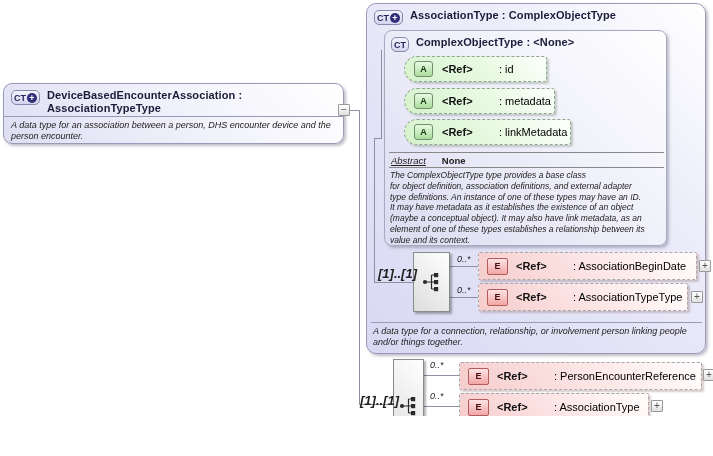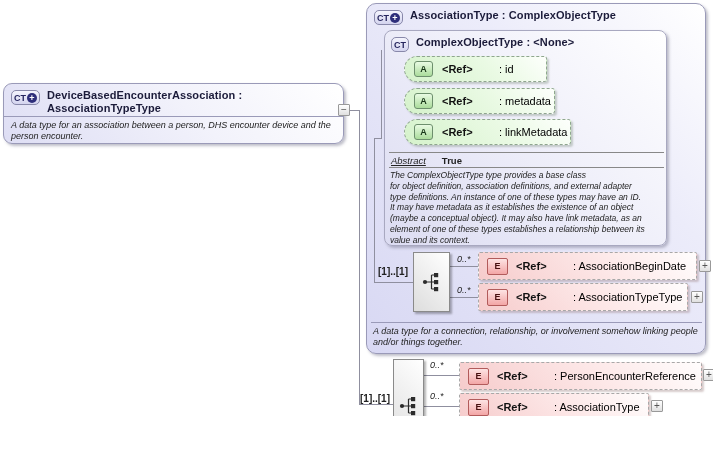--- a/index.html
+++ b/index.html
@@ -44,21 +44,21 @@
 
   .glyph{position:absolute;border:1px solid #8a8a8a;box-sizing:border-box;
          background:linear-gradient(225deg,#ffffff,#dddddd);
          box-shadow:2px 2px 2px rgba(0,0,0,.3);z-index:4;
          display:flex;align-items:center;justify-content:center;}
 
   .toggle{position:absolute;width:12px;height:12px;box-sizing:border-box;border:1px solid #999;
           background:linear-gradient(180deg,#ffffff,#e0e0e0);color:#555;border-radius:1px;
           font-size:10px;line-height:10px;text-align:center;z-index:5;}
 
-  .card{position:absolute;font-weight:bold;font-size:10px;color:#222;z-index:4;white-space:nowrap;}
+  .card{position:absolute;font-weight:bold;font-style:italic;font-size:13px;color:#222;z-index:4;white-space:nowrap;}
   .occ{position:absolute;font-style:italic;font-size:9px;color:#222;z-index:4;white-space:nowrap;}
 
   .facetrow{position:absolute;left:4px;top:121px;width:275px;display:flex;gap:16px;
             border-top:1px solid #888;border-bottom:1px solid #888;padding:2px 2px 1px 2px;box-sizing:border-box;}
   .facetlabel{font-style:italic;font-size:9.5px;color:#222;text-decoration:underline;}
   .facetvalue{font-weight:bold;font-size:9.5px;color:#222;}
   .docs{position:absolute;left:5px;top:139px;width:280px;font-style:italic;font-size:8.5px;
         line-height:10.8px;color:#222;white-space:pre-line;}
   .afoot-line{position:absolute;left:4px;top:318px;width:331px;border-top:1px solid #9a9ab8;}
   .afoot{position:absolute;left:6px;top:322px;width:326px;font-style:italic;font-size:9px;
@@ -82,21 +82,21 @@
 
   <div class="box assoc" style="left:366px;top:3px;width:340px;height:351px;border-radius:10px">
     <div class="hdr">
       <span class="cticon">
         <span class="ctletters">CT</span>
         <span class="ctbadge">+</span>
       </span>
       <span class="btitle">AssociationType : ComplexObjectType</span>
     </div>
     <div class="afoot-line"></div>
-    <div class="afoot">A data type for a connection, relationship, or involvement somehow linking people and/or things together.</div>
+    <div class="afoot">A data type for a connection, relationship, or involvement person linking people and/or things together.</div>
   </div>
 
   <div class="box inner" style="left:384px;top:30px;width:283px;height:216px">
     <div class="hdr" style="padding:5px 6px 2px 6px">
       <span class="cticon">
         <span class="ctletters">CT</span>
       </span>
       <span class="btitle">ComplexObjectType : &lt;None&gt;</span>
     </div>
 
@@ -111,21 +111,21 @@
       <span class="ename">: metadata</span>
     </div>
     <div class="attr" style="left:19px;top:88px;width:167px">
       <span class="aicon">A</span>
       <span class="ref">&lt;Ref&gt;</span>
       <span class="ename">: linkMetadata</span>
     </div>
 
     <div class="facetrow">
       <span class="facetlabel">Abstract</span>
-      <span class="facetvalue">True</span>
+      <span class="facetvalue">None</span>
     </div>
     <div class="docs">The ComplexObjectType type provides a base class
 for object definition, association definitions, and external adapter
 type definitions. An instance of one of these types may have an ID.
 It may have metadata as it establishes the existence of an object
 (maybe a conceptual object). It may also have link metadata, as an
 element of one of these types establishes a relationship between its
 value and its context.</div>
   </div>
 

